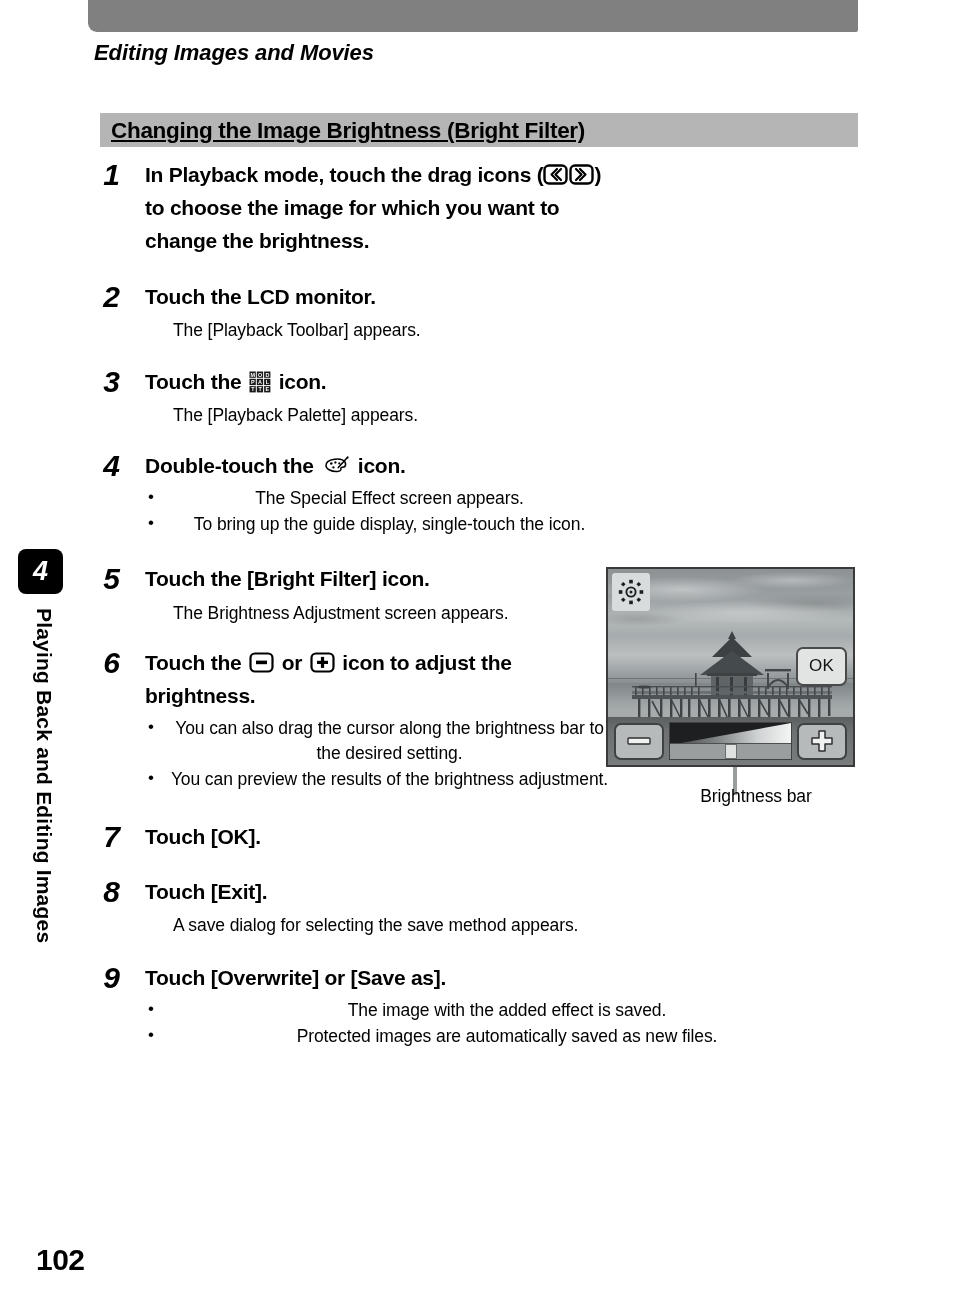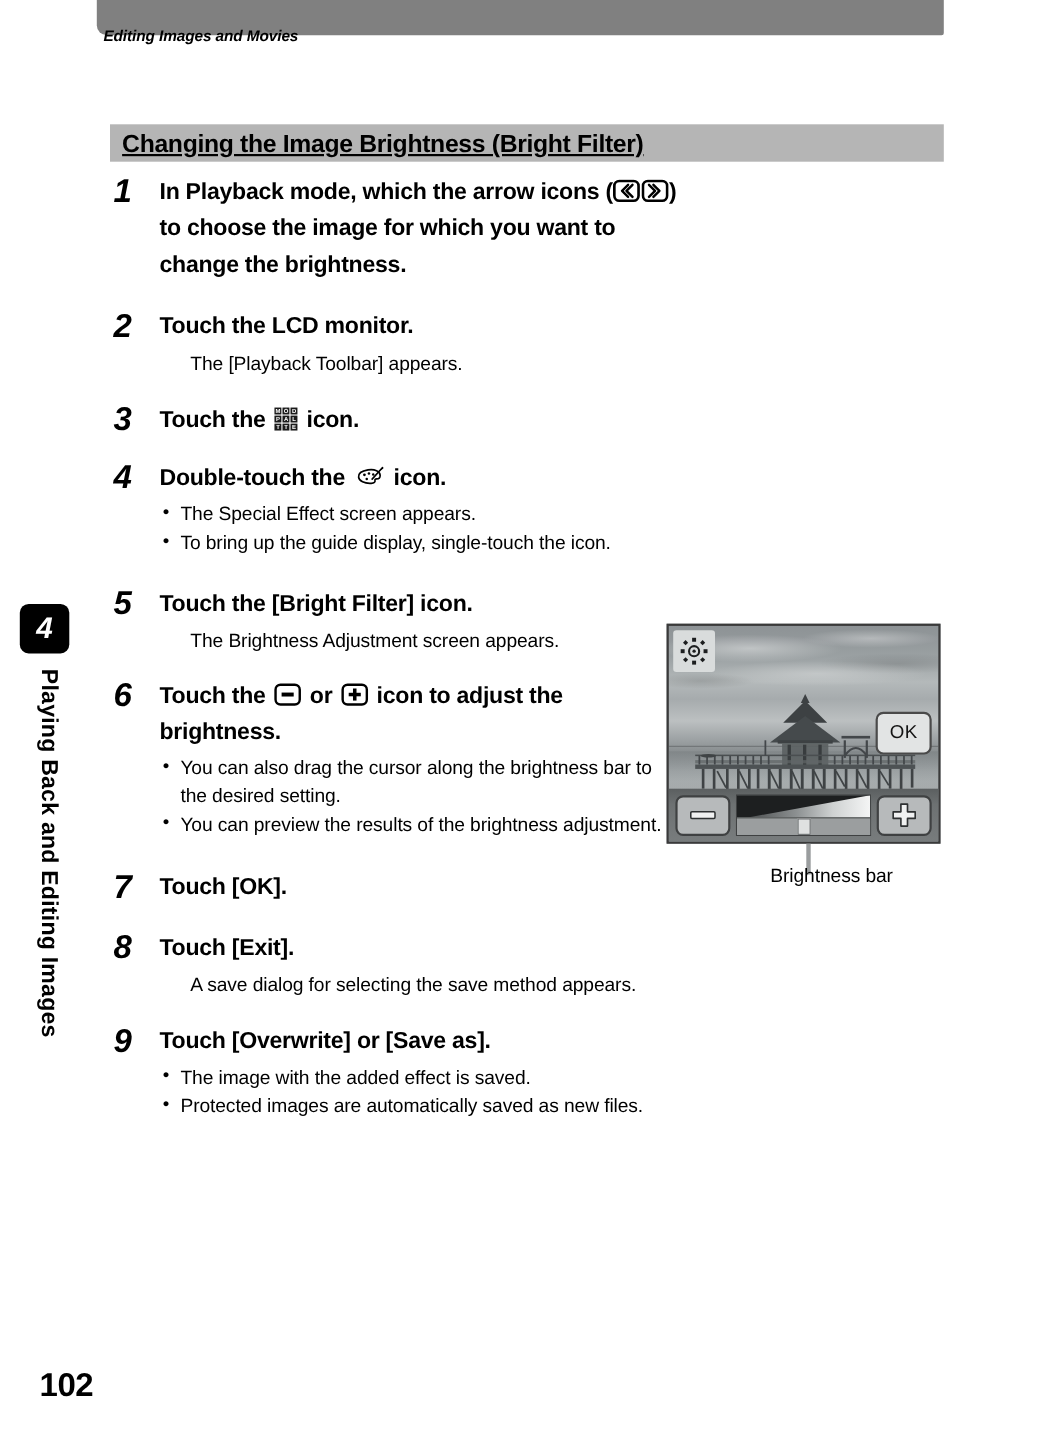--- a/index.html
+++ b/index.html
@@ -23,22 +23,22 @@
     top: 0;
     width: 770px;
     height: 32px;
     background: #808080;
     border-bottom-left-radius: 9px;
     border-bottom-right-radius: 2px;
   }
   .running-head {
     position: absolute;
     left: 94px;
-    top: 24px;
-    font-size: 14px;
+    top: 40px;
+    font-size: 22px;
     font-style: italic;
     font-weight: bold;
     letter-spacing: -0.1px;
   }
 
   
   .section-bar {
     position: absolute;
     left: 100px;
     top: 113px;
@@ -146,20 +146,21 @@
     margin: 4px 0 0 0;
     padding: 0;
   }
   ul.bullets li {
     font-size: 17.5px;
     line-height: 1.42;
     letter-spacing: -0.1px;
     padding-left: 19px;
     position: relative;
     margin-bottom: 1px;
+    text-align: center;
   }
   ul.bullets li:before {
     content: "\2022";
     position: absolute;
     left: 3px;
     top: -1px;
     font-size: 17px;
   }
 
   
@@ -382,21 +383,21 @@
   <span class="rot">Playing Back and Editing Images</span>
 </div>
 
 <div class="page-number">102</div>
 
 <div class="steps">
 
   <div class="step s1 narrow">
     <div class="step-num">1</div>
     <div class="step-body">
-      <div class="step-title"><span>In Playback mode, which the arrow icons (</span><span class="ico ico-arrow"><svg viewBox="0 0 25 21">
+      <div class="step-title"><span>In Playback mode, touch the drag icons (</span><span class="ico ico-arrow"><svg viewBox="0 0 25 21">
               <rect x="1.5" y="1.5" width="22" height="18" rx="4.5" ry="4.5" fill="#fff" stroke="#000" stroke-width="2.4"></rect>
               <path d="M14 5 L8.5 10.5 L14 16" fill="none" stroke="#000" stroke-width="2.2" stroke-linecap="round" stroke-linejoin="round"></path>
               <path d="M18 5 L12.5 10.5 L18 16" fill="none" stroke="#000" stroke-width="2.2" stroke-linecap="round" stroke-linejoin="round"></path>
             </svg></span><span class="ico ico-arrow"><svg viewBox="0 0 25 21">
               <rect x="1.5" y="1.5" width="22" height="18" rx="4.5" ry="4.5" fill="#fff" stroke="#000" stroke-width="2.4"></rect>
               <path d="M7 5 L12.5 10.5 L7 16" fill="none" stroke="#000" stroke-width="2.2" stroke-linecap="round" stroke-linejoin="round"></path>
               <path d="M11 5 L16.5 10.5 L11 16" fill="none" stroke="#000" stroke-width="2.2" stroke-linecap="round" stroke-linejoin="round"></path>
             </svg></span><span>) to choose the image for which you want to change the brightness.</span></div>
     </div>
   </div>
@@ -427,20 +428,21 @@
                 <text x="10.95" y="5.6">O</text>
                 <text x="18.25" y="5.6">D</text>
                 <text x="3.65" y="12.9">P</text>
                 <text x="10.95" y="12.9">A</text>
                 <text x="18.25" y="12.9">L</text>
                 <text x="3.65" y="20.2">T</text>
                 <text x="10.95" y="20.2">T</text>
                 <text x="18.25" y="20.2">E</text>
               </g>
             </svg></span><span> icon.</span></div>
+      <div class="step-desc">The [Playback Palette] appears.</div>
     </div>
   </div>
 
   <div class="step s4 narrow">
     <div class="step-num">4</div>
     <div class="step-body">
       <div class="step-title"><span>Double-touch the </span><span class="ico ico-paint-palette"><svg viewBox="0 0 27 21">
               <path d="M12.5 4.2 C18.6 3.2 23.6 5.4 23.6 9.2 C23.6 11.3 21.9 12.3 20.4 12.3 C19.2 12.3 18.6 13.0 18.9 13.9 C19.2 15.0 18.3 16.2 15.5 16.4 C9.4 16.8 4.3 14.2 4.0 10.7 C3.7 7.2 7.4 5.0 12.5 4.2 Z" fill="#fff" stroke="#000" stroke-width="1.5"></path>
               <circle cx="9.3" cy="8.6" r="1.25" fill="#000"></circle>
               <circle cx="13.4" cy="7.5" r="1.15" fill="#000"></circle>

